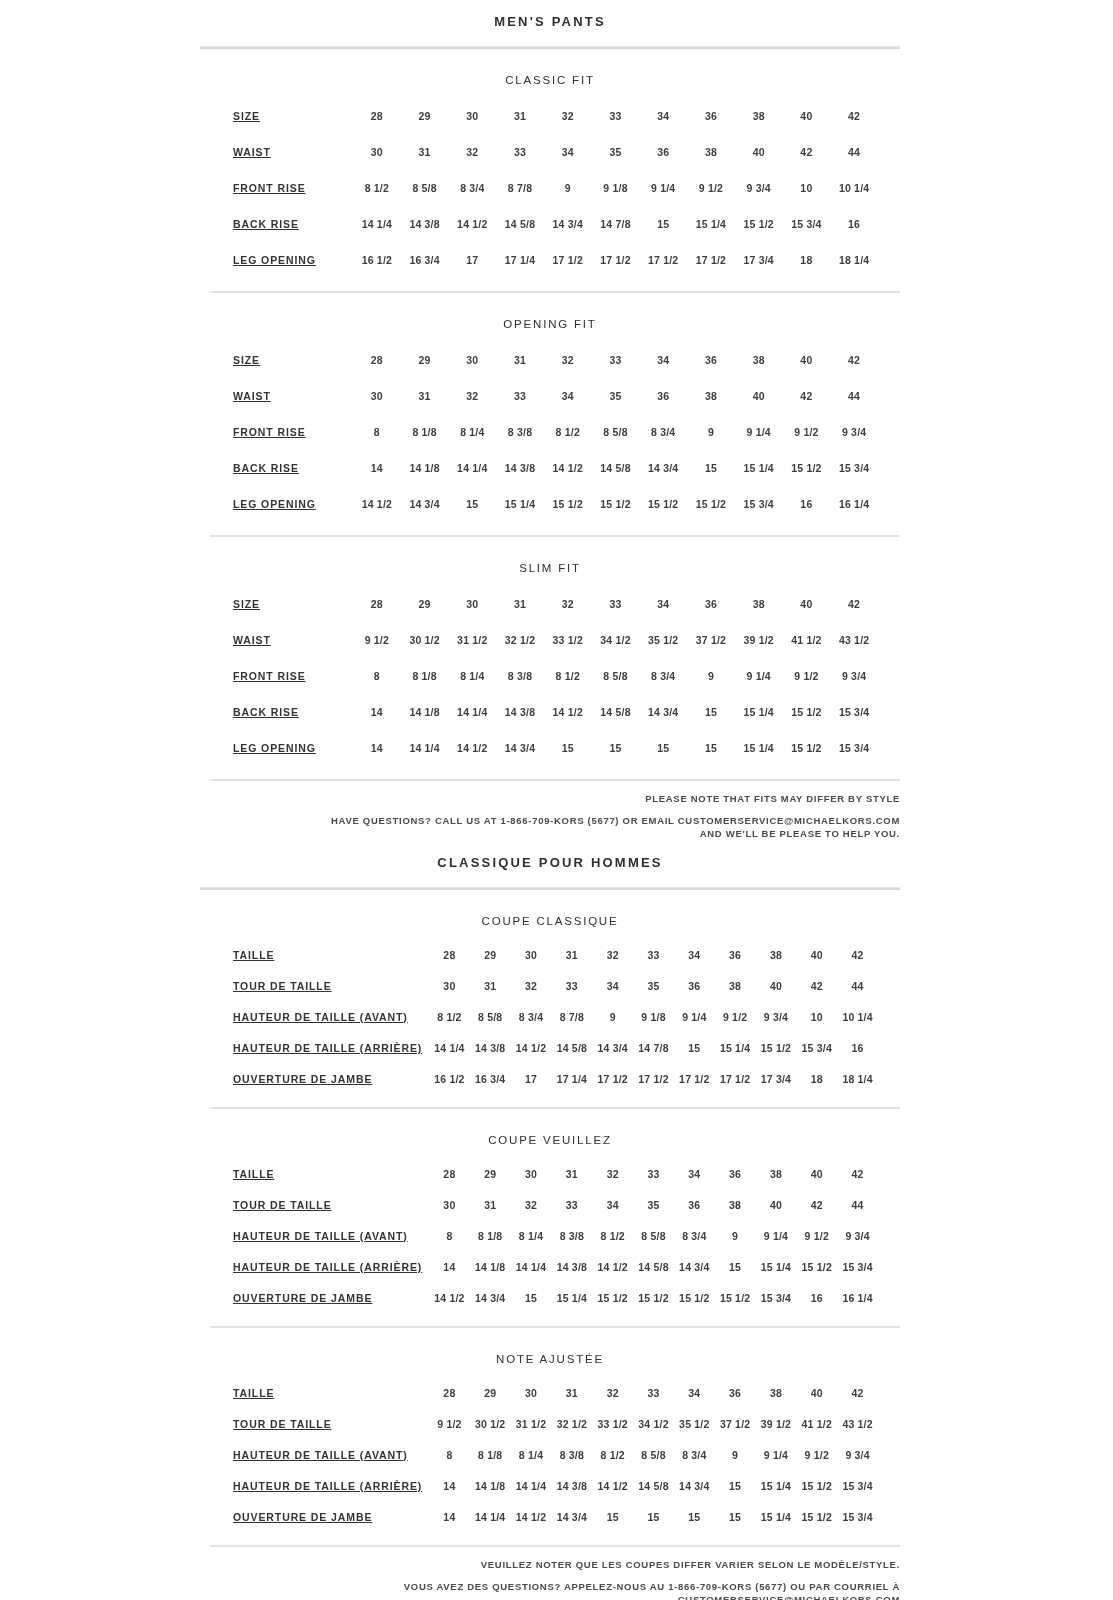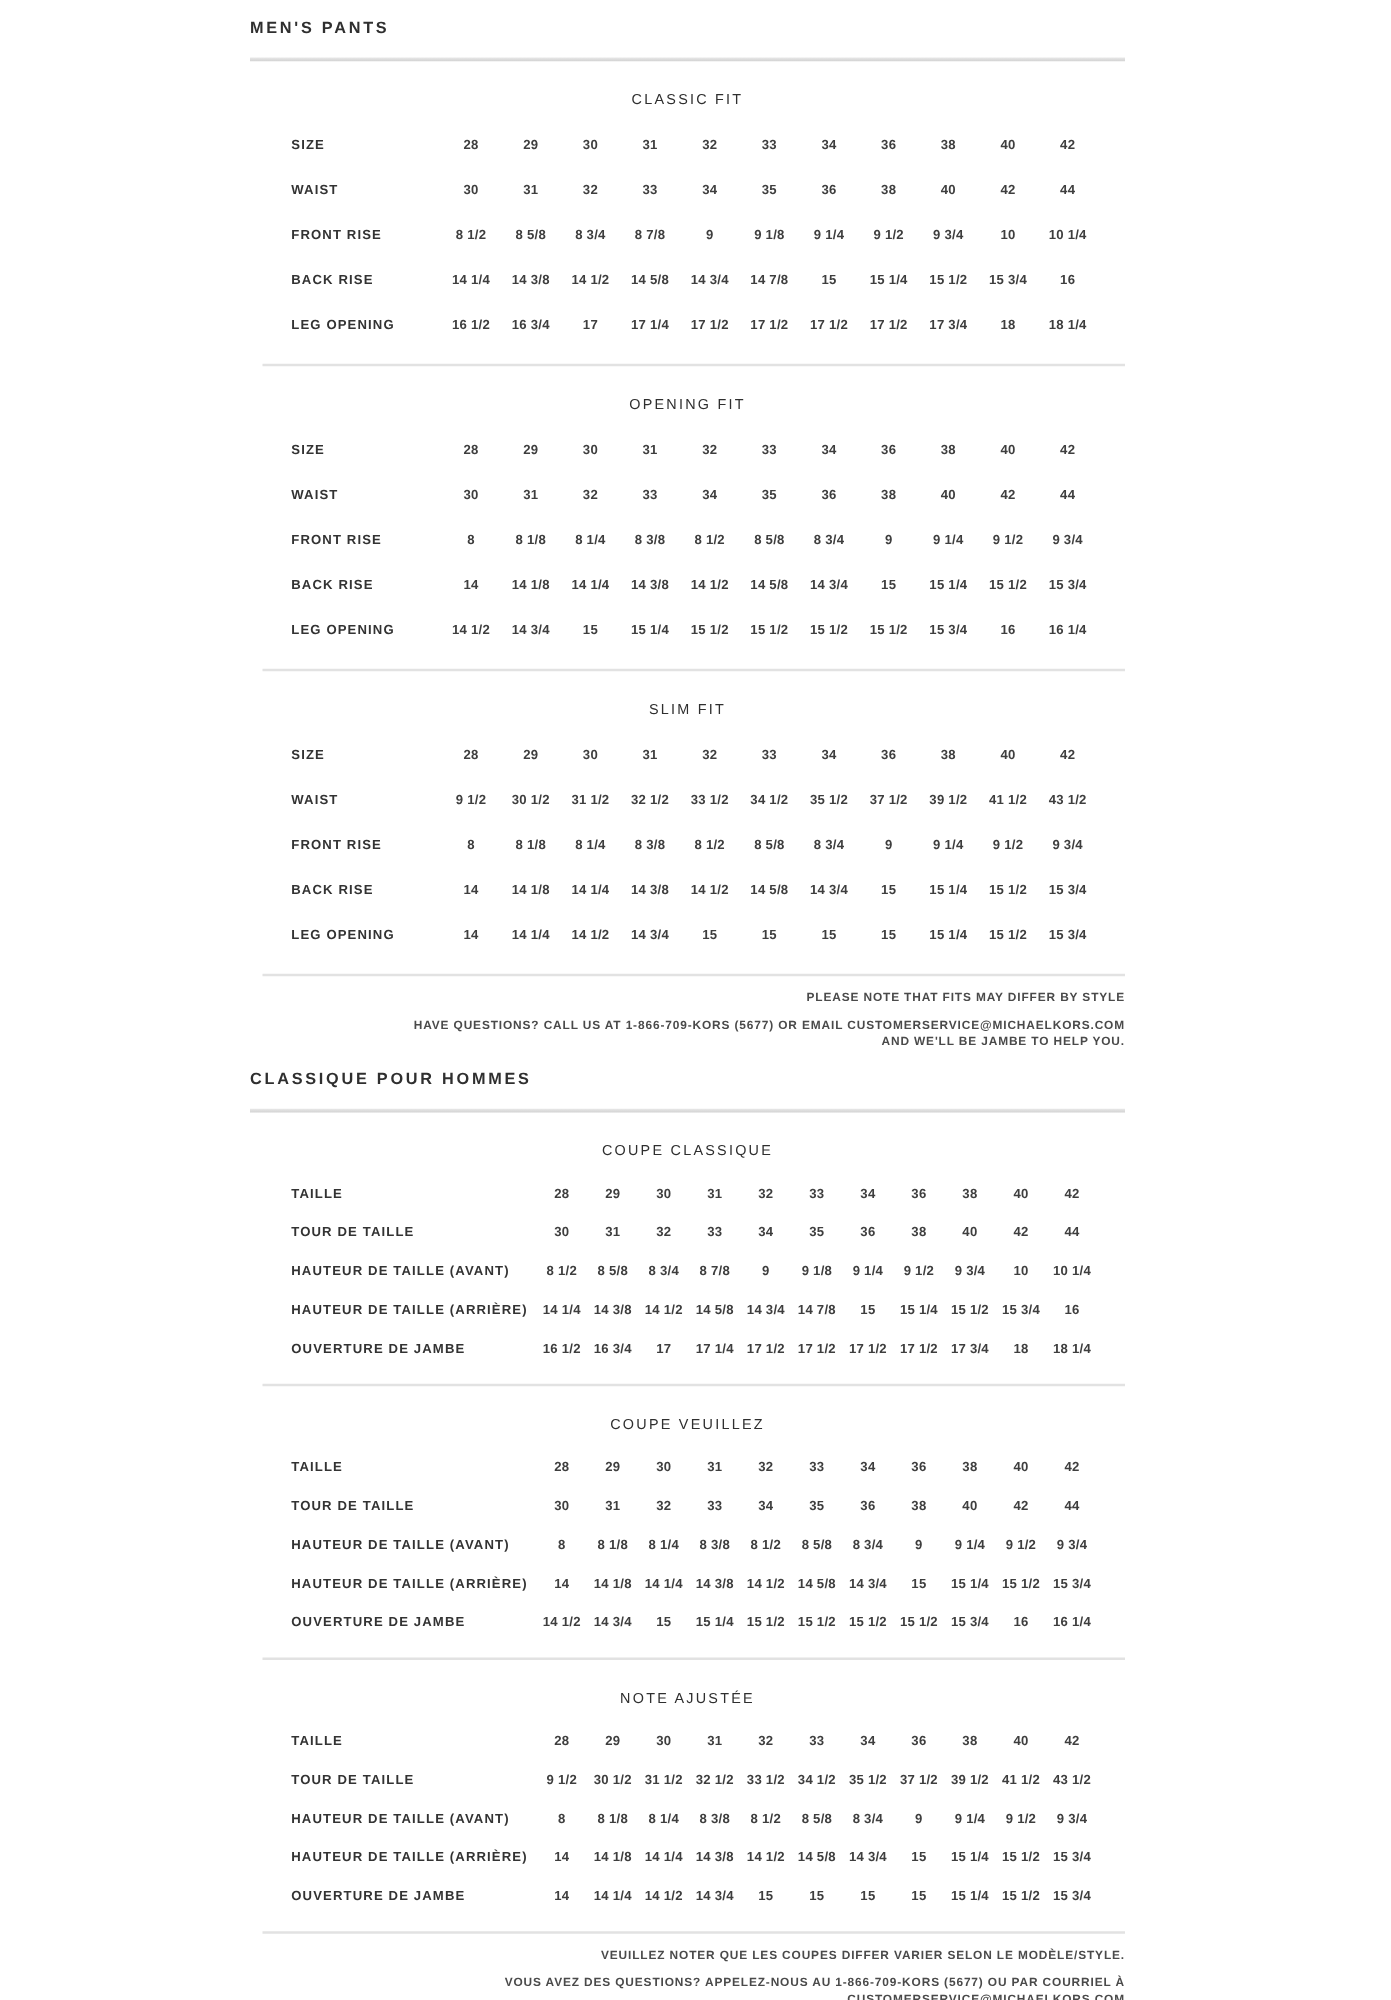--- a/index.html
+++ b/index.html
@@ -9,21 +9,21 @@
     font-family: "Liberation Sans", sans-serif;
     color: #3a3a3a;
     overflow: hidden;
   }
   .container {
     width: 700px;
     margin-left: 200px;
     padding-top: 14px;
   }
   .page-title {
-    text-align: left;
+    text-align: center;
     font-size: 13px;
     font-weight: 700;
     letter-spacing: 2.2px;
     color: #2f2f2f;
     margin-bottom: 17px;
   }
   .page-title.fr { margin-top: 15px; }
   .divider { width: 100%; }
   .divider.major {
     height: 3px;
@@ -55,20 +55,21 @@
   .fr-tables .table-row {
     grid-template-columns: 196px repeat(11, 1fr);
     height: 31px;
   }
   .row-label {
     font-size: 10.5px;
     font-weight: 700;
     letter-spacing: 0.9px;
     color: #333333;
     white-space: nowrap;
+    text-decoration: underline;
   }
   .cell {
     text-align: center;
     font-size: 10.5px;
     font-weight: 700;
     letter-spacing: 0.2px;
     color: #3e3e3e;
     white-space: nowrap;
   }
   .notes {
@@ -312,21 +313,21 @@
           <div class="cell">15 1/2</div>
           <div class="cell">15 3/4</div>
         </div>
       </div>
       <div class="divider minor"></div>
     </div>
 
   <div class="notes">
     <div class="note-first">PLEASE NOTE THAT FITS MAY DIFFER BY STYLE</div>
     <div>HAVE QUESTIONS? CALL US AT 1-866-709-KORS (5677) OR EMAIL CUSTOMERSERVICE@MICHAELKORS.COM</div>
-    <div>AND WE'LL BE JAMBE TO HELP YOU.</div>
+    <div>AND WE'LL BE PLEASE TO HELP YOU.</div>
   </div>
 
   <div class="page-title fr">CLASSIQUE POUR HOMMES</div>
   <div class="divider major"></div>
 
   <div id="sections-fr" class="fr-tables">
       <div class="fit-section">
         <div class="section-heading">COUPE CLASSIQUE</div>
         <div class="table-row">
           <div class="row-label">TAILLE</div>

